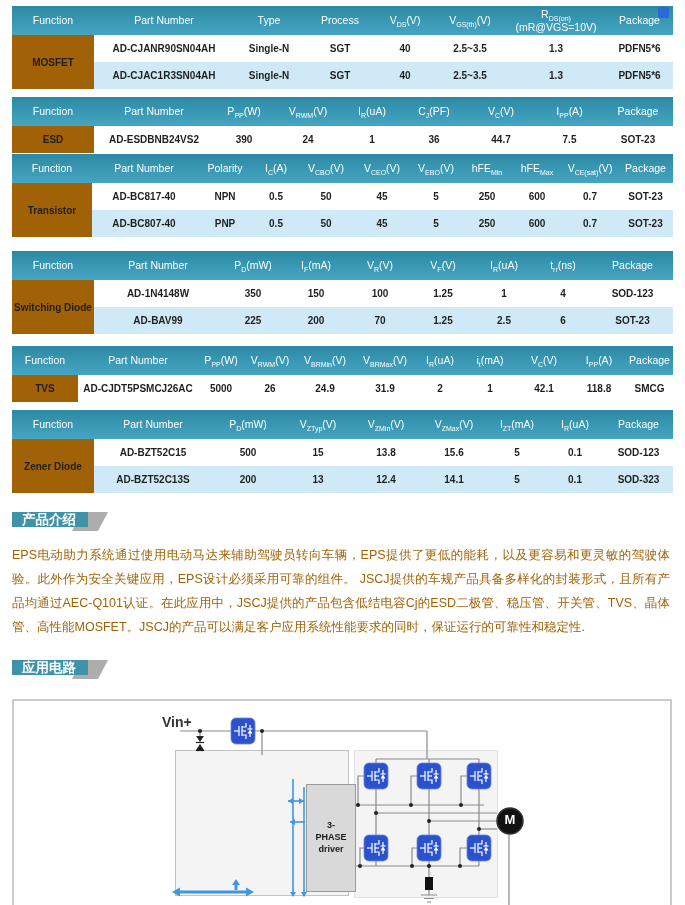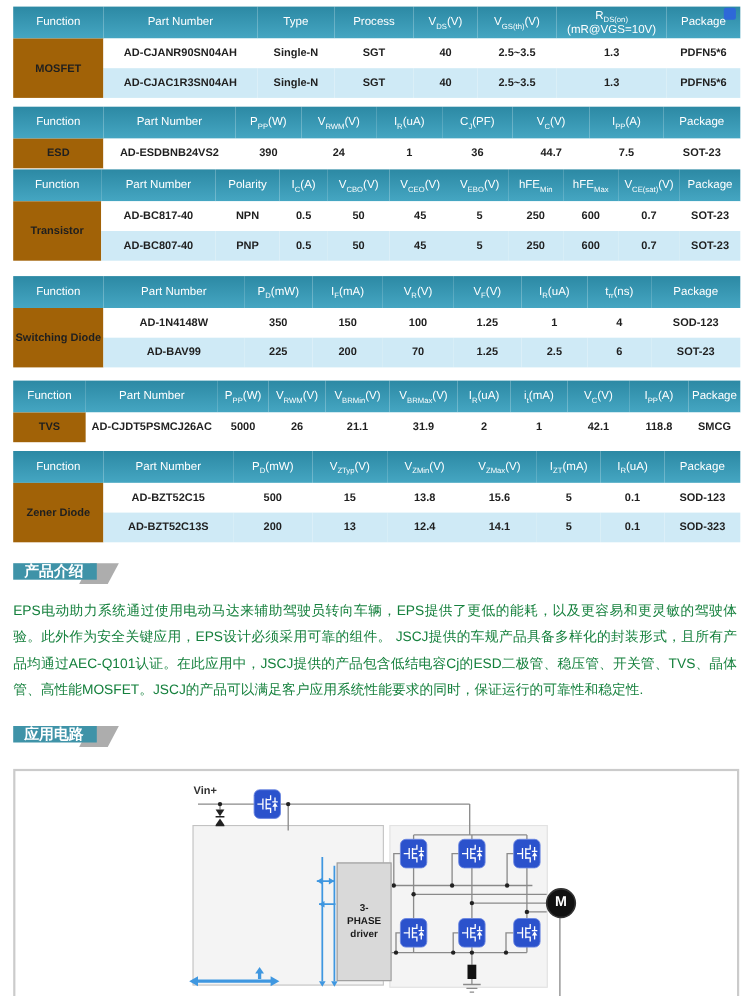--- a/index.html
+++ b/index.html
@@ -9,32 +9,32 @@
   h1.title{margin:2px 0 10px 0;font-size:26px;font-weight:700;color:#1c6b8b;letter-spacing:0px;}
   table.spec{border-collapse:collapse;table-layout:fixed;width:661px;}
   table.spec th{background:linear-gradient(180deg,#2c89a4 0%,#45a6c2 100%);color:#fff;font-size:10.5px;font-weight:400;height:27px;text-align:center;vertical-align:middle;padding:1px 2px;line-height:1.2;}
   table.spec td{font-size:10px;font-weight:700;color:#1f1f1f;text-align:center;vertical-align:middle;height:25px;background:#fff;padding:1px 2px;}
   table.spec tr.alt td{background:#cfeaf6;}
   table.spec td.fn{background:#a16207;text-align:center;}
   table.spec sub, table.spec th sub{font-size:7px;line-height:0;}
   .sec-head{position:relative;display:inline-block;margin:4px 0 8px 0;height:22px;}
   .sec-head .tail{position:absolute;top:3px;right:-15px;width:26px;height:19px;background:#adadad;transform:skewX(-28deg);}
   .sec-head .face{position:relative;background:#3f93a8;color:#fff;font-size:13.5px;font-weight:700;height:22px;line-height:22px;padding:0 12px 0 10px;}
-  p.intro{width:658px;margin:4px 0 14px 0;font-size:12.5px;line-height:24px;color:#15803d;font-weight:400;text-align:justify;}
+  p.intro{width:658px;margin:4px 0 14px 0;font-size:12.5px;line-height:24px;color:#a16207;font-weight:400;text-align:justify;}
   .diagram{position:relative;width:656px;height:276px;border:2px solid #cbcbcb;margin-top:12px;background:#fff;}
   .diagram .panel{position:absolute;background:#f4f4f4;}
   .diagram .ecu{left:161px;top:49px;width:172px;height:144px;border:1px solid #c2c2c2;}
   .diagram .bridge{left:340px;top:49px;width:142px;height:146px;border:1px solid #e2e2e2;}
   .diagram svg{position:absolute;left:0;top:0;}
   .diagram .box{position:absolute;background:#d9d9d9;border:1px solid #9a9a9a;display:flex;align-items:center;justify-content:center;text-align:center;font-weight:700;color:#1a1a1a;white-space:pre-line;}
   .bx-power{left:165px;top:54px;width:172px;height:24px;font-size:11px;}
   .bx-mcu{left:166px;top:83px;width:106px;height:72px;font-size:12px;}
   .bx-driver{left:292px;top:83px;width:48px;height:106px;font-size:9px;line-height:1.3;}
   .lbl{position:absolute;font-weight:700;color:#333;white-space:pre-line;}
-  .lbl-vin{left:162px;top:13px;font-size:10px;}
+  .lbl-vin{left:148px;top:13px;font-size:14px;}
   .lbl-m{left:488px;top:111px;width:16px;text-align:center;font-size:13px;color:#fff;}
 </style>
 </head>
 <body>
 
 <div class="page">
   <span class="corner-sq"></span>
 
   <div id="tables-root">
       <table class="spec" style="margin-bottom: 8px;">
@@ -255,21 +255,21 @@
             <th>I<sub>PP</sub>(A)</th>
             <th>Package</th>
           </tr>
         </thead>
         <tbody>
           <tr>
             <td rowspan="1" class="fn">TVS</td>
             <td>AD-CJDT5PSMCJ26AC</td>
             <td>5000</td>
             <td>26</td>
-            <td>21.1</td>
+            <td>24.9</td>
             <td>31.9</td>
             <td>2</td>
             <td>1</td>
             <td>42.1</td>
             <td>118.8</td>
             <td>SMCG</td>
           </tr>
         </tbody>
       </table>
       <table class="spec" style="margin-bottom: 12px;">

